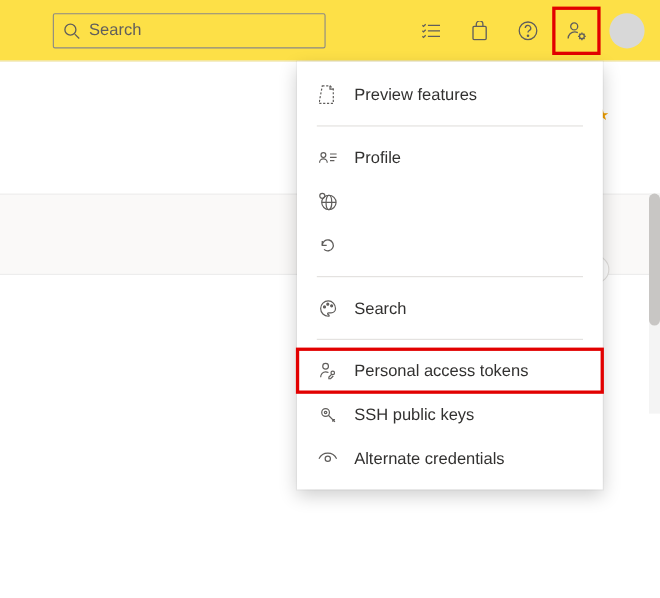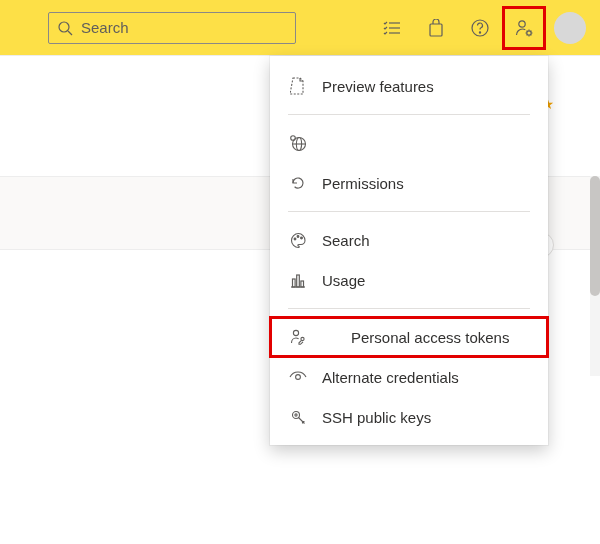--- a/index.html
+++ b/index.html
@@ -142,21 +142,20 @@
     color: #605e5c;
     flex-shrink: 0;
   }
   .menu-item span.label {
     white-space: nowrap;
     text-align: center;
   }
   .menu-item.hl {
     outline: 3px solid #e20000;
     outline-offset: -2px;
-    gap: 29px;
   }
 </style>
 </head>
 <body>
 
 <div class="band"></div>
 <div class="partial-circle"></div>
 <div class="star-peek">★</div>
 <div class="scroll-track"></div>
 <div class="scroll-thumb"></div>
@@ -224,97 +223,97 @@
       <svg width="16" height="18" viewBox="0 0 16 18" fill="none" stroke="currentColor" stroke-width="1.1">
         <path d="M3 1 h7 l3 3 v13 h-13 z" stroke-dasharray="2 1.5"></path>
         <path d="M10 1 v3 h3"></path>
       </svg>
     </span>
     <span class="label">Preview features</span>
   </div>
 
   <div class="divider"></div>
 
+  <div class="menu-item">
+    <span class="mi-icon">
+      <svg width="18" height="14" viewBox="0 0 18 14" fill="none" stroke="currentColor" stroke-width="1.1">
+        <circle cx="5" cy="5" r="2.2"></circle>
+        <path d="M1.5 12 c0-2 1.6-3.5 3.5-3.5 s3.5 1.5 3.5 3.5"></path>
+        <line x1="11" y1="4" x2="17" y2="4"></line>
+        <line x1="11" y1="7" x2="17" y2="7"></line>
+        <line x1="11" y1="10" x2="15" y2="10"></line>
+      </svg>
+    </span>
+    <span class="label">Profile</span>
+  </div>
 
   <div class="menu-item">
     <span class="mi-icon">
       <svg width="18" height="18" viewBox="0 0 18 18" fill="none" stroke="currentColor" stroke-width="1.1">
         <circle cx="10" cy="10" r="6.5"></circle>
         <ellipse cx="10" cy="10" rx="2.6" ry="6.5"></ellipse>
         <line x1="3.5" y1="10" x2="16.5" y2="10"></line>
         <circle cx="4" cy="4" r="2.3"></circle>
       </svg>
     </span>
   </div>
 
   <div class="menu-item">
     <span class="mi-icon">
       <svg width="16" height="16" viewBox="0 0 16 16" fill="none" stroke="currentColor" stroke-width="1.2">
         <path d="M3 8 a5 5 0 1 1 1.6 3.7"></path>
         <polyline points="3,4 3,8 7,8"></polyline>
       </svg>
     </span>
-    <span class="label">Permissions</span>
   </div>
 
   <div class="divider"></div>
 
 
   <div class="menu-item">
     <span class="mi-icon">
       <svg width="17" height="17" viewBox="0 0 17 17" fill="none" stroke="currentColor" stroke-width="1.1">
         <path d="M8.5 1.5 a7 7 0 1 0 0 14 c1 0 1-1 0-1.5 s-1-1.5 .5-1.5 h2 a4 4 0 0 0 4-4 c0-3.8-3-7-6.5-7z"></path>
         <circle cx="5" cy="7" r="0.9" fill="currentColor"></circle>
         <circle cx="8" cy="4.5" r="0.9" fill="currentColor"></circle>
         <circle cx="11.5" cy="6" r="0.9" fill="currentColor"></circle>
       </svg>
     </span>
     <span class="label">Search</span>
   </div>
 
-  <div class="menu-item">
-    <span class="mi-icon">
-      <svg width="16" height="16" viewBox="0 0 16 16" fill="none" stroke="currentColor" stroke-width="1.2">
-        <line x1="1" y1="15" x2="15" y2="15"></line>
-        <rect x="2.5" y="7" width="2.6" height="8"></rect>
-        <rect x="6.7" y="3" width="2.6" height="12"></rect>
-        <rect x="10.9" y="9" width="2.6" height="6"></rect>
-      </svg>
-    </span>
-    <span class="label">Usage</span>
-  </div>
 
   <div class="divider"></div>
 
   <div class="menu-item hl">
     <span class="mi-icon">
       <svg width="18" height="18" viewBox="0 0 18 18" fill="none" stroke="currentColor" stroke-width="1.1">
         <circle cx="7" cy="5" r="2.6"></circle>
         <path d="M2.5 15 c0-2.8 2-5 4.5-5 1 0 1.8.3 2.6.7"></path>
         <circle cx="13.5" cy="11" r="1.6"></circle>
         <path d="M12.5 12.3 l-2.5 2.5 v1.5 h1.5 l2.5-2.5"></path>
       </svg>
     </span>
     <span class="label">Personal access tokens</span>
   </div>
 
   <div class="menu-item">
     <span class="mi-icon">
-      <svg width="18" height="12" viewBox="0 0 18 12" fill="none" stroke="currentColor" stroke-width="1.1">
-        <path d="M1 6 c2-4 6-5 8-5 s6 1 8 5"></path>
-        <circle cx="9" cy="6" r="2.4"></circle>
-      </svg>
-    </span>
-    <span class="label">Alternate credentials</span>
-  </div>
-
-  <div class="menu-item">
-    <span class="mi-icon">
       <svg width="17" height="17" viewBox="0 0 17 17" fill="none" stroke="currentColor" stroke-width="1.1">
         <circle cx="6" cy="6" r="3.5"></circle>
         <circle cx="6" cy="6" r="1.1"></circle>
         <path d="M8.5 8.5 l6 6 m-2 0 v-2 h2"></path>
       </svg>
     </span>
     <span class="label">SSH public keys</span>
   </div>
 
+  <div class="menu-item">
+    <span class="mi-icon">
+      <svg width="18" height="12" viewBox="0 0 18 12" fill="none" stroke="currentColor" stroke-width="1.1">
+        <path d="M1 6 c2-4 6-5 8-5 s6 1 8 5"></path>
+        <circle cx="9" cy="6" r="2.4"></circle>
+      </svg>
+    </span>
+    <span class="label">Alternate credentials</span>
+  </div>
+
 </div>
 
 </body></html>

